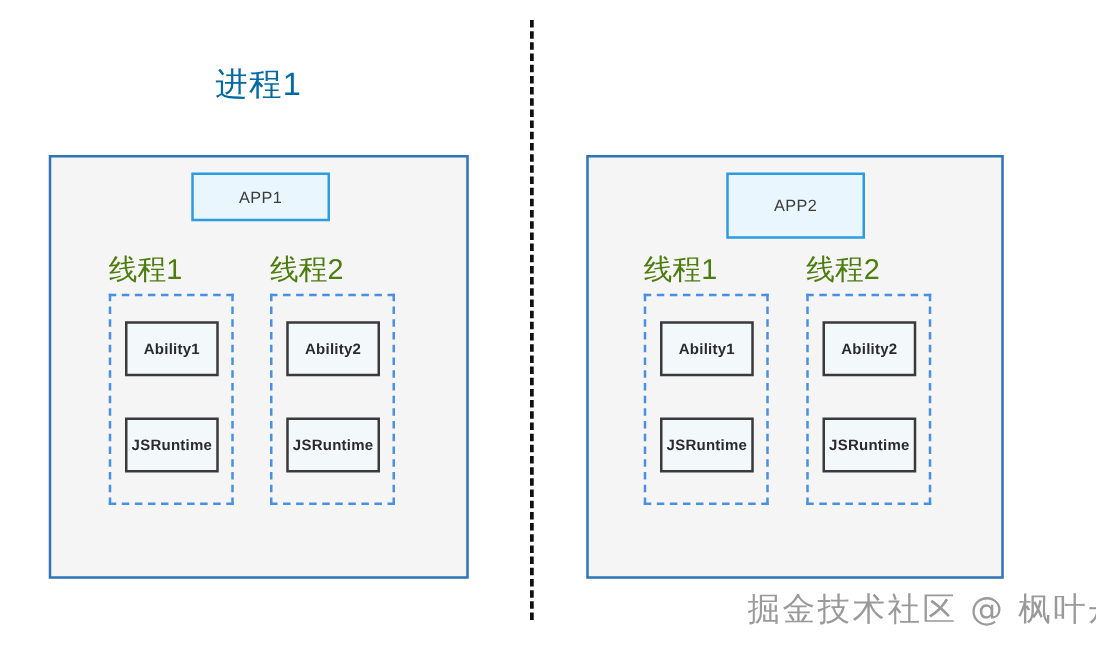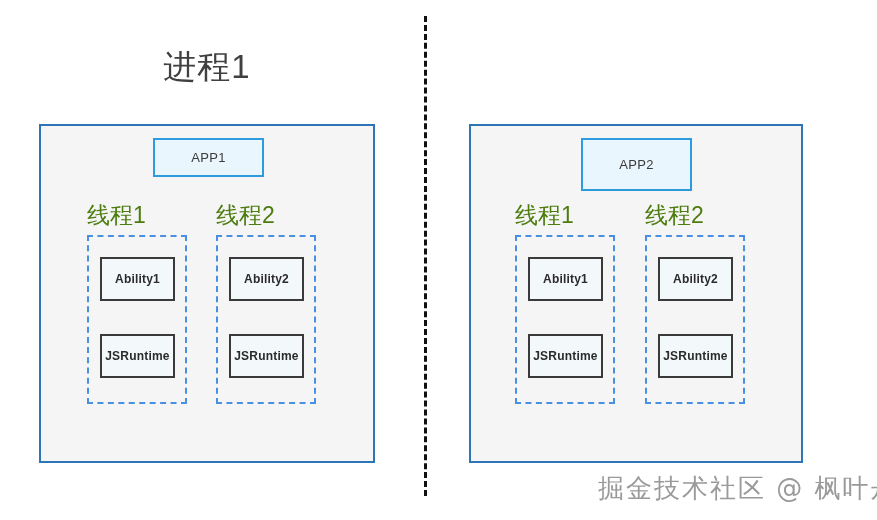--- a/index.html
+++ b/index.html
@@ -14,24 +14,24 @@
     background: #ffffff;
     overflow: hidden;
     font-family: "Liberation Sans", "DejaVu Sans", sans-serif;
     color: #262626;
   }
 
   
   .process-title {
     position: absolute;
     text-align: center;
-    font-size: 33px;
+    font-size: 26px;
     line-height: 40px;
     font-weight: 400;
-    color: #404040;
+    color: #0369a1;
     letter-spacing: 1px;
     white-space: nowrap;
   }
 
   
   .process-panel {
     position: absolute;
     background: #f5f5f5;
     border: 2px solid #2e75b6;
     box-sizing: border-box;

